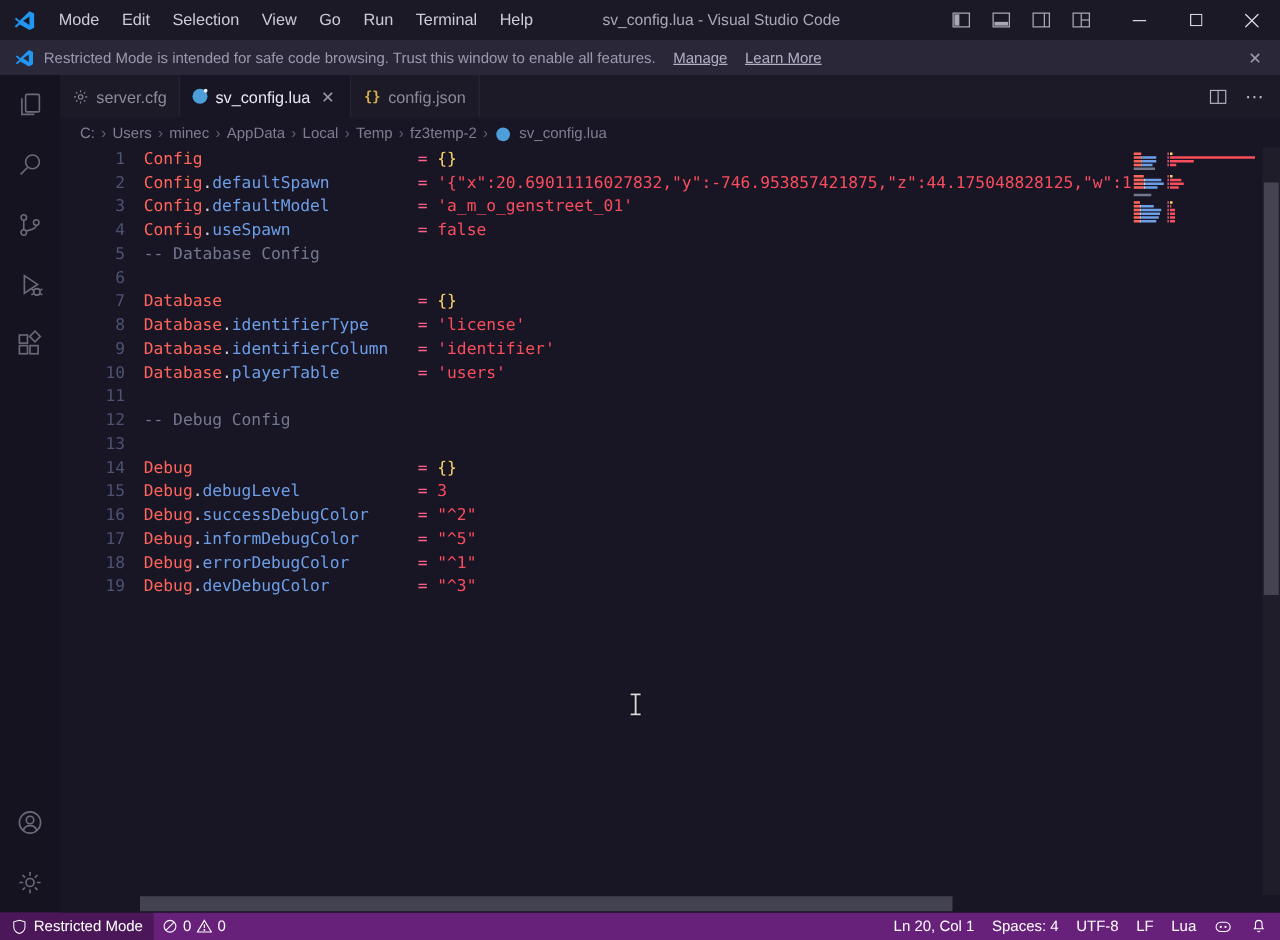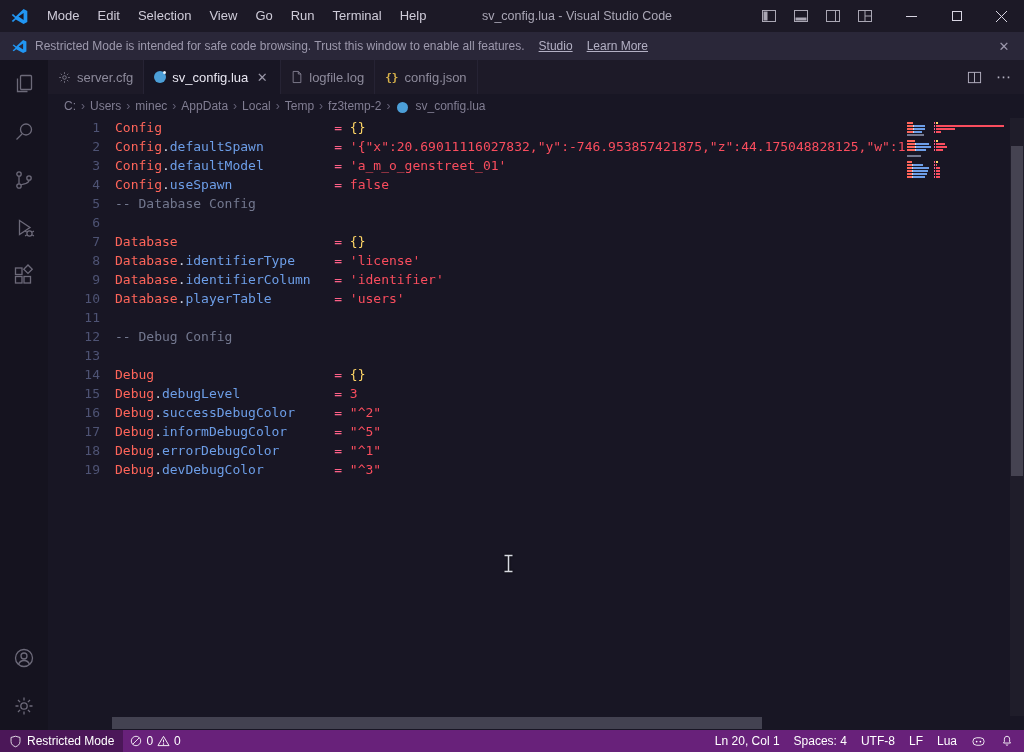--- a/index.html
+++ b/index.html
@@ -166,21 +166,21 @@
     </div>
   </div>
 
   <div class="banner">
     <span class="vs-logo-sm">
       <svg viewBox="0 0 100 100" width="15" height="15">
           <path fill="#2196f3" fill-rule="evenodd" d="M74 6 96 17v66L74 94 28 68 12 82 4 77 24 59 4 41 12 36 28 50 74 6zm0 24L44 50l30 20V30z"></path>
         </svg>
     </span>
     <span>Restricted Mode is intended for safe code browsing. Trust this window to enable all features.</span>
-    <a>Studio</a>
+    <a>Manage</a>
     <a>Learn More</a>
     <span class="banner-close">✕</span>
   </div>
 
   <div class="main">
 
     <div class="activitybar">
       <div class="act-btn">
         <svg width="24" height="24" viewBox="0 0 24 24" fill="none" stroke-width="1.3">
             <rect x="8.5" y="3.5" width="11" height="14" rx="1"></rect>
@@ -242,29 +242,20 @@
                 </svg>
               </span>
               <span>server.cfg</span>
             </div>
             <div class="tab active">
               <span class="ticon">
                 <span class="lua-icon"></span>
               </span>
               <span>sv_config.lua</span>
               <span class="tab-close">✕</span>
-            </div>
-            <div class="tab">
-              <span class="ticon">
-                <svg width="12" height="14" viewBox="0 0 14 16" fill="none" stroke="#8a8798">
-                  <path d="M2.5 1.5h6l3 3v10h-9z"></path>
-                  <path d="M8.5 1.5v3h3"></path>
-                </svg>
-              </span>
-              <span>logfile.log</span>
             </div>
             <div class="tab">
               <span class="ticon">
                 <span class="json-icon">{}</span>
               </span>
               <span>config.json</span>
             </div>
           </div>
         <div class="tab-actions">
           <span style="display:flex;">

